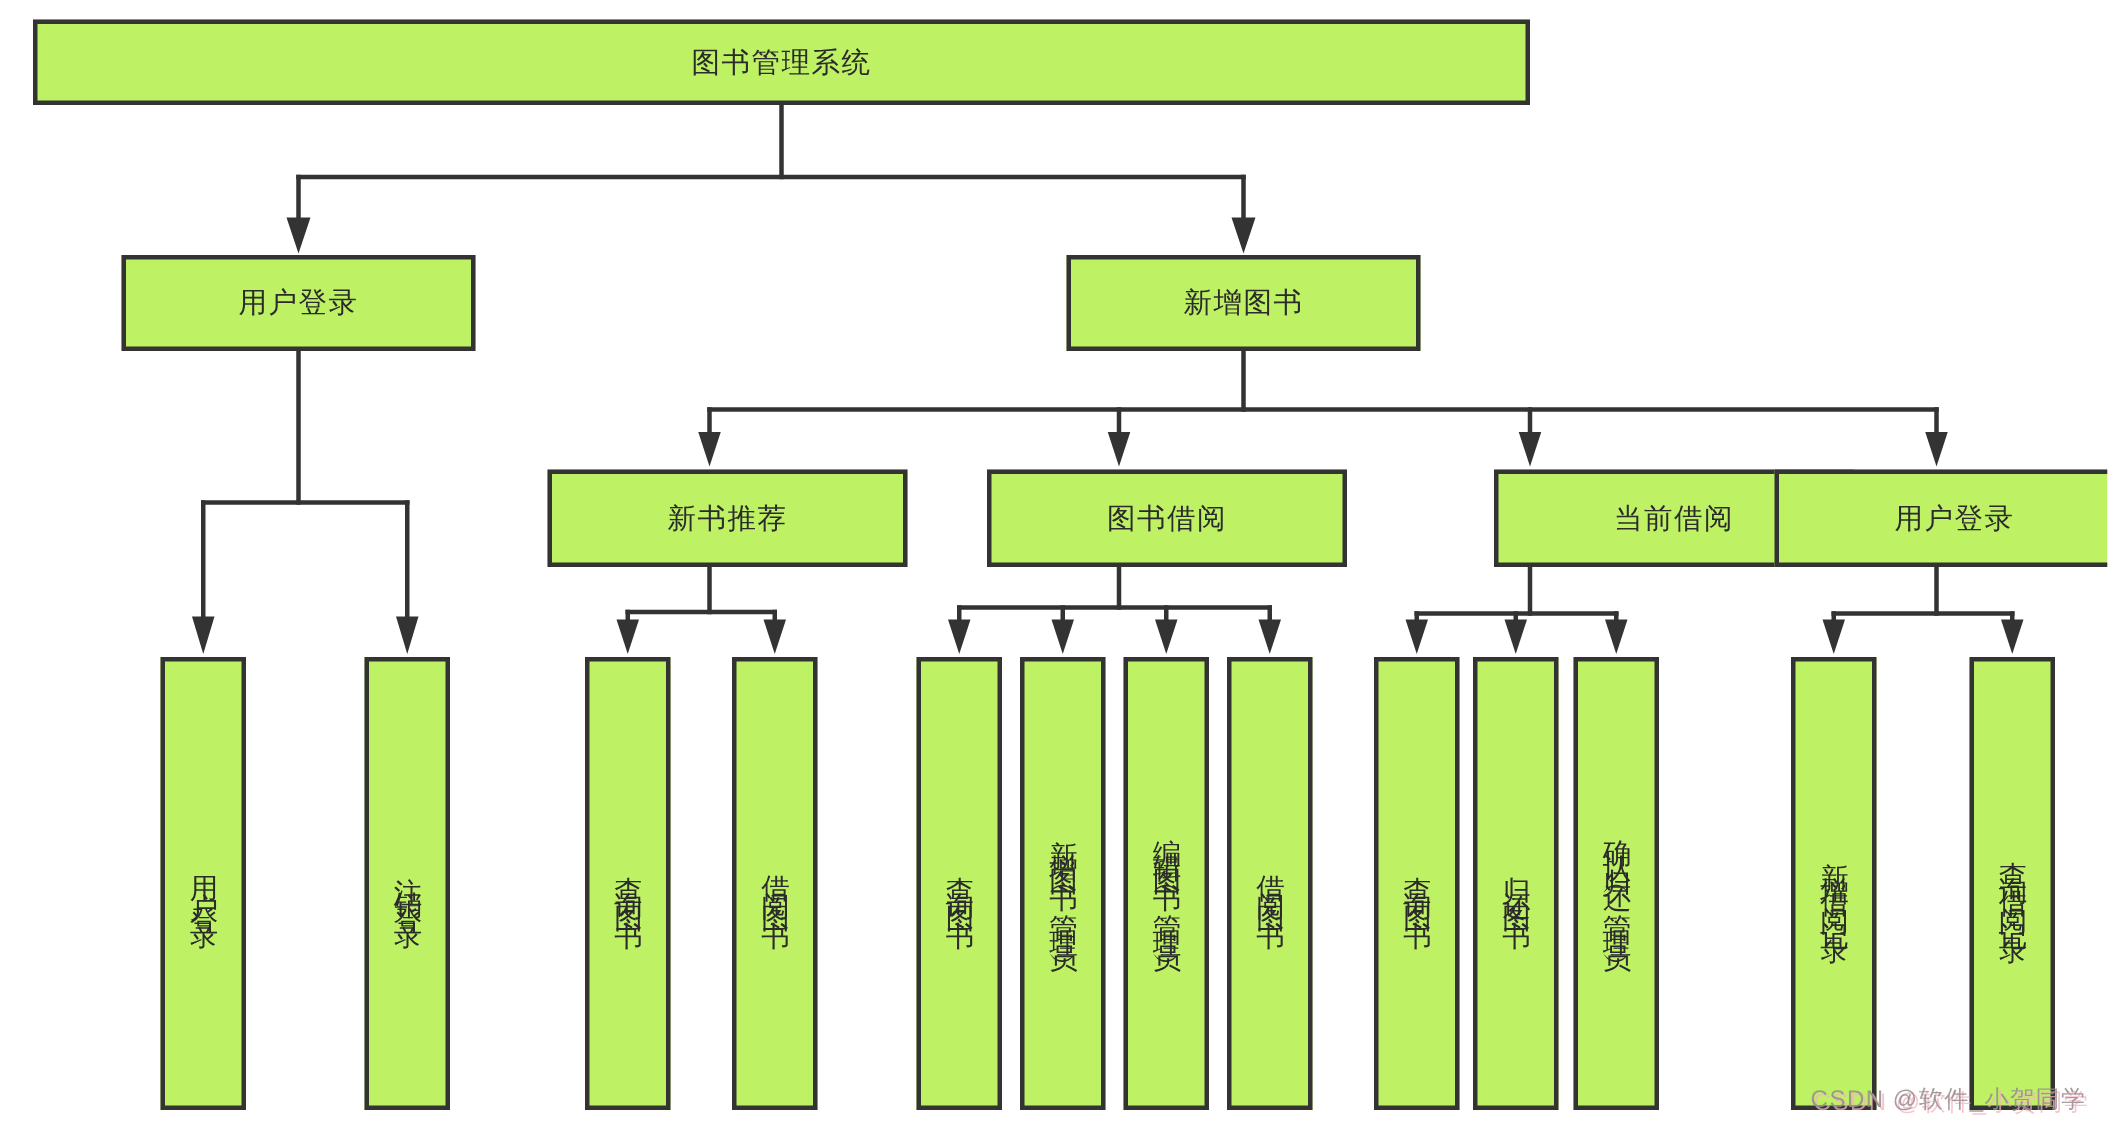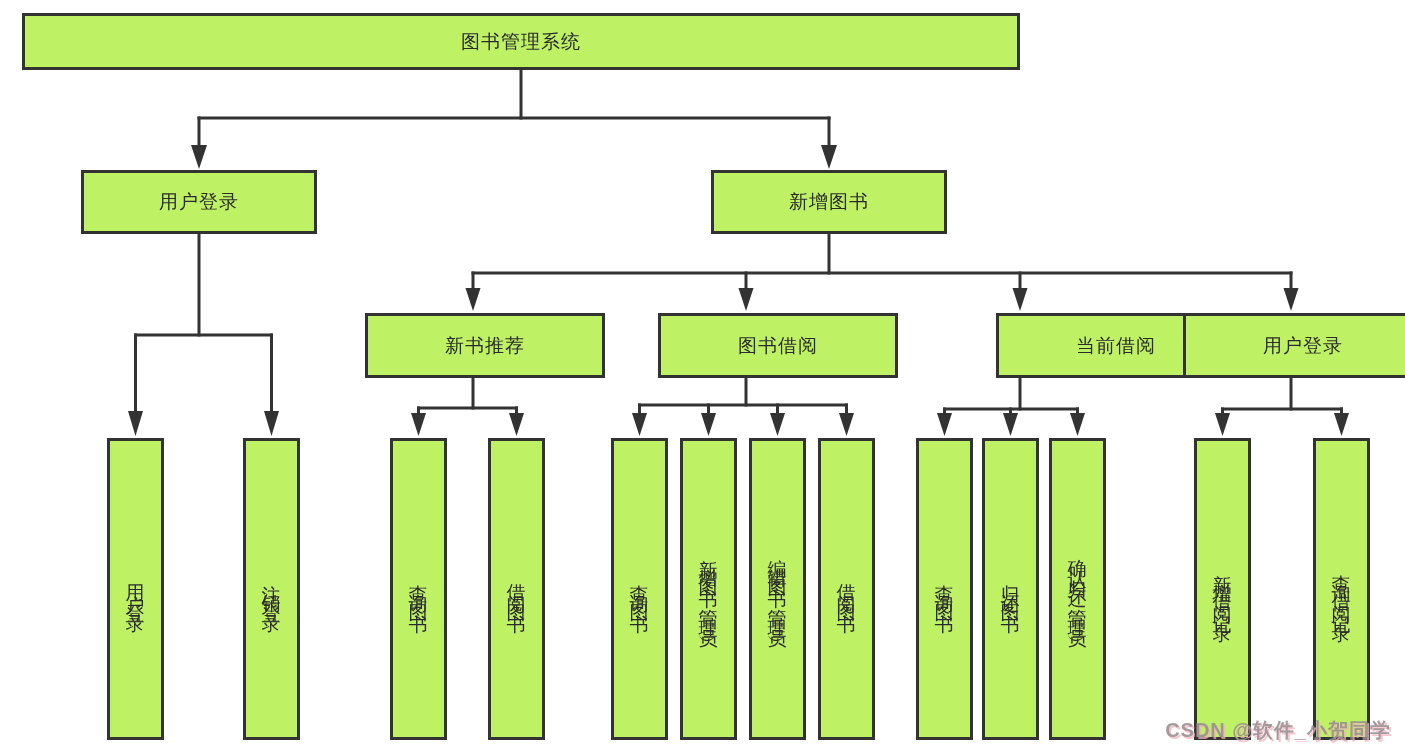--- a/index.html
+++ b/index.html
@@ -45,27 +45,26 @@
   }
   .v-u1{left:107px;}  .v-u2{left:243px;}
   .v-n1{left:390px;}  .v-n2{left:488px;}
   .v-b1{left:611px;}  .v-b2{left:680px;}  .v-b3{left:749px;}  .v-b4{left:818px;}
   .v-c1{left:916px;}  .v-c2{left:982px;}  .v-c3{left:1049px;}
   .v-r1{left:1194px;} .v-r2{left:1313px;}
   .watermark{
     position:absolute;
     right:14px;
     bottom:3px;
-    font-size:20px;
+    font-size:16px;
     color:rgba(148,140,142,0.85);
     text-shadow:2px 2px 0 rgba(246,178,190,0.75);
     letter-spacing:1px;
     z-index:3;
     white-space:nowrap;
-    font-weight:bold;
   }
 </style>
 </head>
 <body>
 
 <div class="stage">
 
   <svg class="wires" width="1405" height="747" viewBox="0 0 1405 747" stroke="#333333" stroke-width="3" fill="#333333">
 
     <line x1="521" y1="70" x2="521" y2="119.5" fill="none"></line>

